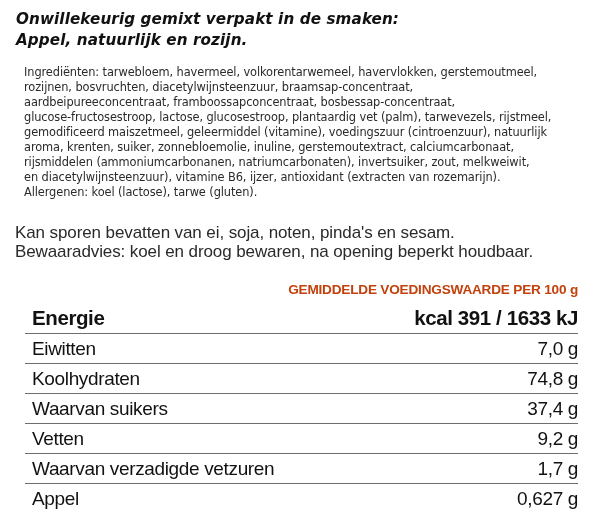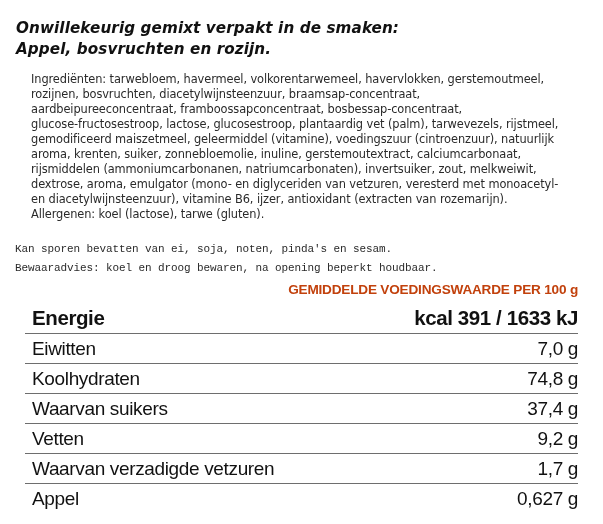--- a/index.html
+++ b/index.html
@@ -14,21 +14,21 @@
     overflow: hidden;
     font-family: "Liberation Sans", sans-serif;
     color: #1a1a1a;
     -webkit-font-smoothing: antialiased;
   }
 
   
   .flavour-header {
     position: absolute;
     left: 16px;
-    top: 18px;
+    top: 9px;
     width: 570px;
     font-family: "DejaVu Sans", sans-serif;
     font-weight: bold;
     font-style: italic;
     font-size: 15.2px;
     line-height: 20.5px;
     letter-spacing: 0.1px;
     color: #111111;
   }
   .flavour-header .line { display: block; white-space: pre; }
@@ -38,31 +38,31 @@
     position: absolute;
     left: 15px;
     top: 56px;
     width: 578px;
     font-family: "DejaVu Sans", sans-serif;
     font-size: 11.4px;
     line-height: 15.05px;
     color: #2a2a2a;
     letter-spacing: -0.1px;
   }
-  .ingredients-block .para { margin: 16px; }
+  .ingredients-block .para { margin: 9px; }
   .ingredients-block .line { display: block; white-space: pre; }
   .allergen-line { display: block; white-space: pre; }
 
   .notes-block {
     position: absolute;
     left: 15px;
-    top: 240px;
+    top: 224px;
     width: 578px;
-    font-family: Liberation Mono, monospace;
-    font-size: 11px;
+    font-family: Liberation Sans, sans-serif;
+    font-size: 17px;
     line-height: 18.5px;
     color: #2a2a2a;
     letter-spacing: -0.1px;
   }
   .notes-block .line { display: block; white-space: pre; }
 
   
   .nutrition-table {
     position: absolute;
     left: 25px;
@@ -120,33 +120,32 @@
     font-size: 20.5px;
     line-height: 30px;
     letter-spacing: -0.4px;
   }
 </style>
 </head>
 <body>
 
 <div class="flavour-header">
   <span class="line">Onwillekeurig gemixt verpakt in de smaken:</span>
-  <span class="line">Appel, bosvruchten en rozijn.</span>
+  <span class="line">Appel, natuurlijk en rozijn.</span>
 </div>
 
 <div class="ingredients-block">
   <p class="para">
     <span class="line">Ingrediënten: tarwebloem, havermeel, volkorentarwemeel, havervlokken, gerstemoutmeel,</span>
     <span class="line">rozijnen, bosvruchten, diacetylwijnsteenzuur, braamsap-concentraat,</span>
     <span class="line">aardbeipureeconcentraat, framboossapconcentraat, bosbessap-concentraat,</span>
     <span class="line">glucose-fructosestroop, lactose, glucosestroop, plantaardig vet (palm), tarwevezels, rijstmeel,</span>
     <span class="line">gemodificeerd maiszetmeel, geleermiddel (vitamine), voedingszuur (cintroenzuur), natuurlijk</span>
     <span class="line">aroma, krenten, suiker, zonnebloemolie, inuline, gerstemoutextract, calciumcarbonaat,</span>
     <span class="line">rijsmiddelen (ammoniumcarbonanen, natriumcarbonaten), invertsuiker, zout, melkweiwit,</span>
-    <span class="line">dextrose, aroma, emulgator (mono- en diglyceriden van vetzuren, veresterd met monoacetyl-</span>
     <span class="line">en diacetylwijnsteenzuur), vitamine B6, ijzer, antioxidant (extracten van rozemarijn).</span>
     <span class="allergen-line">Allergenen: koel (lactose), tarwe (gluten).</span>
   </p>
 </div>
 
 <div class="notes-block">
   <span class="line">Kan sporen bevatten van ei, soja, noten, pinda's en sesam.</span>
   <span class="line">Bewaaradvies: koel en droog bewaren, na opening beperkt houdbaar.</span>
 </div>
 

